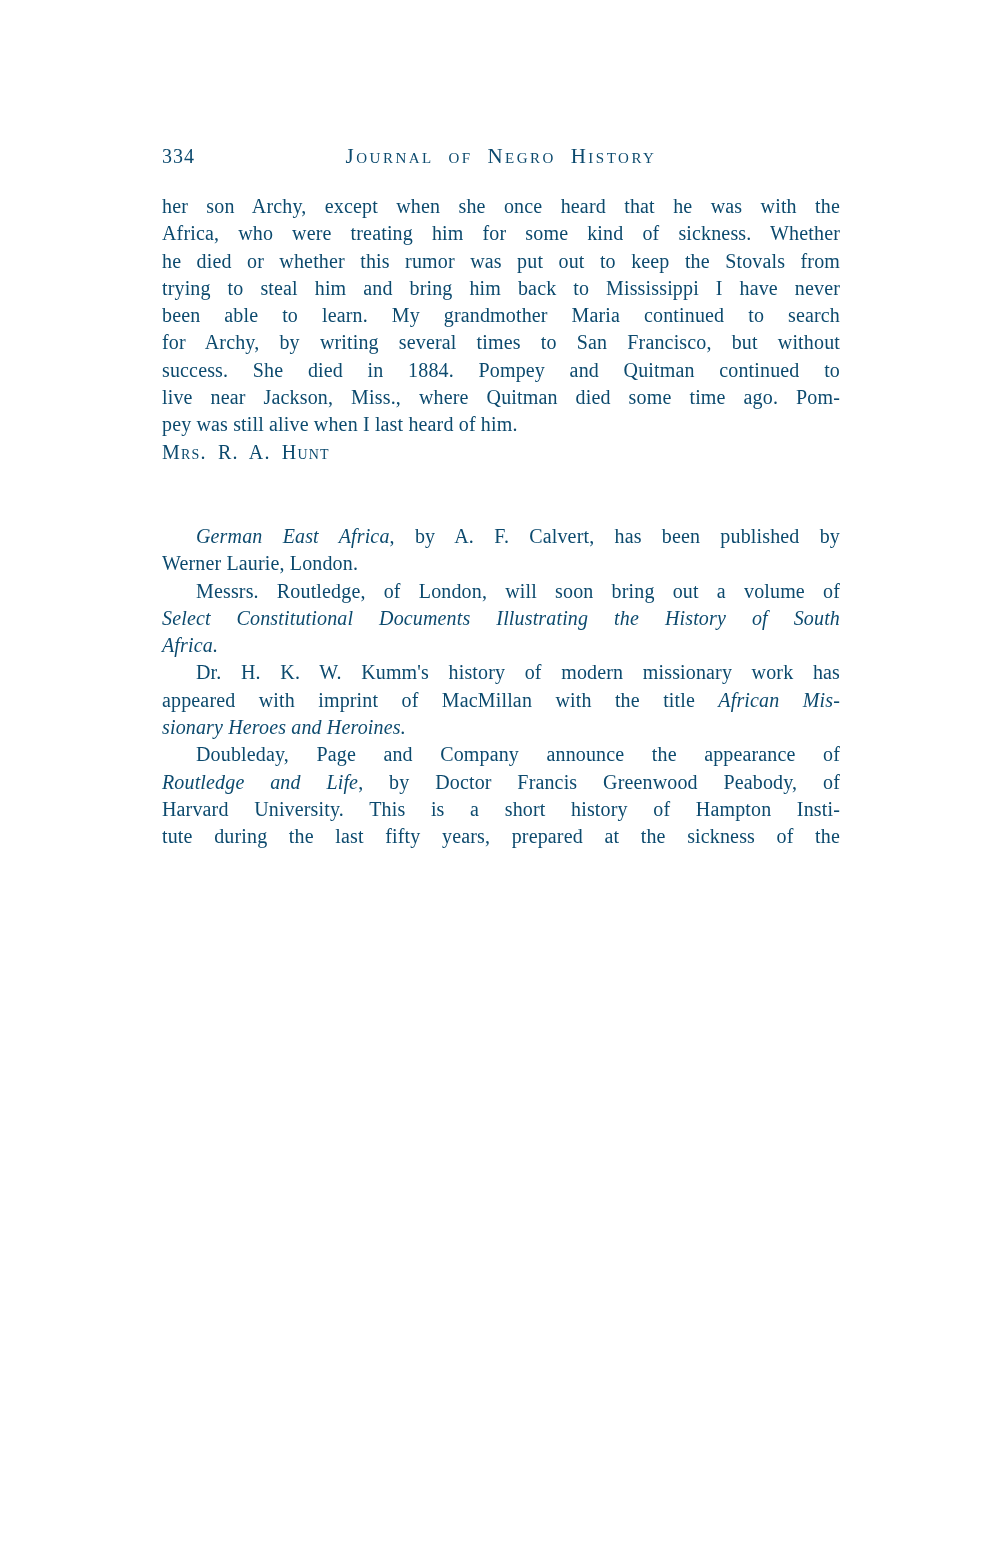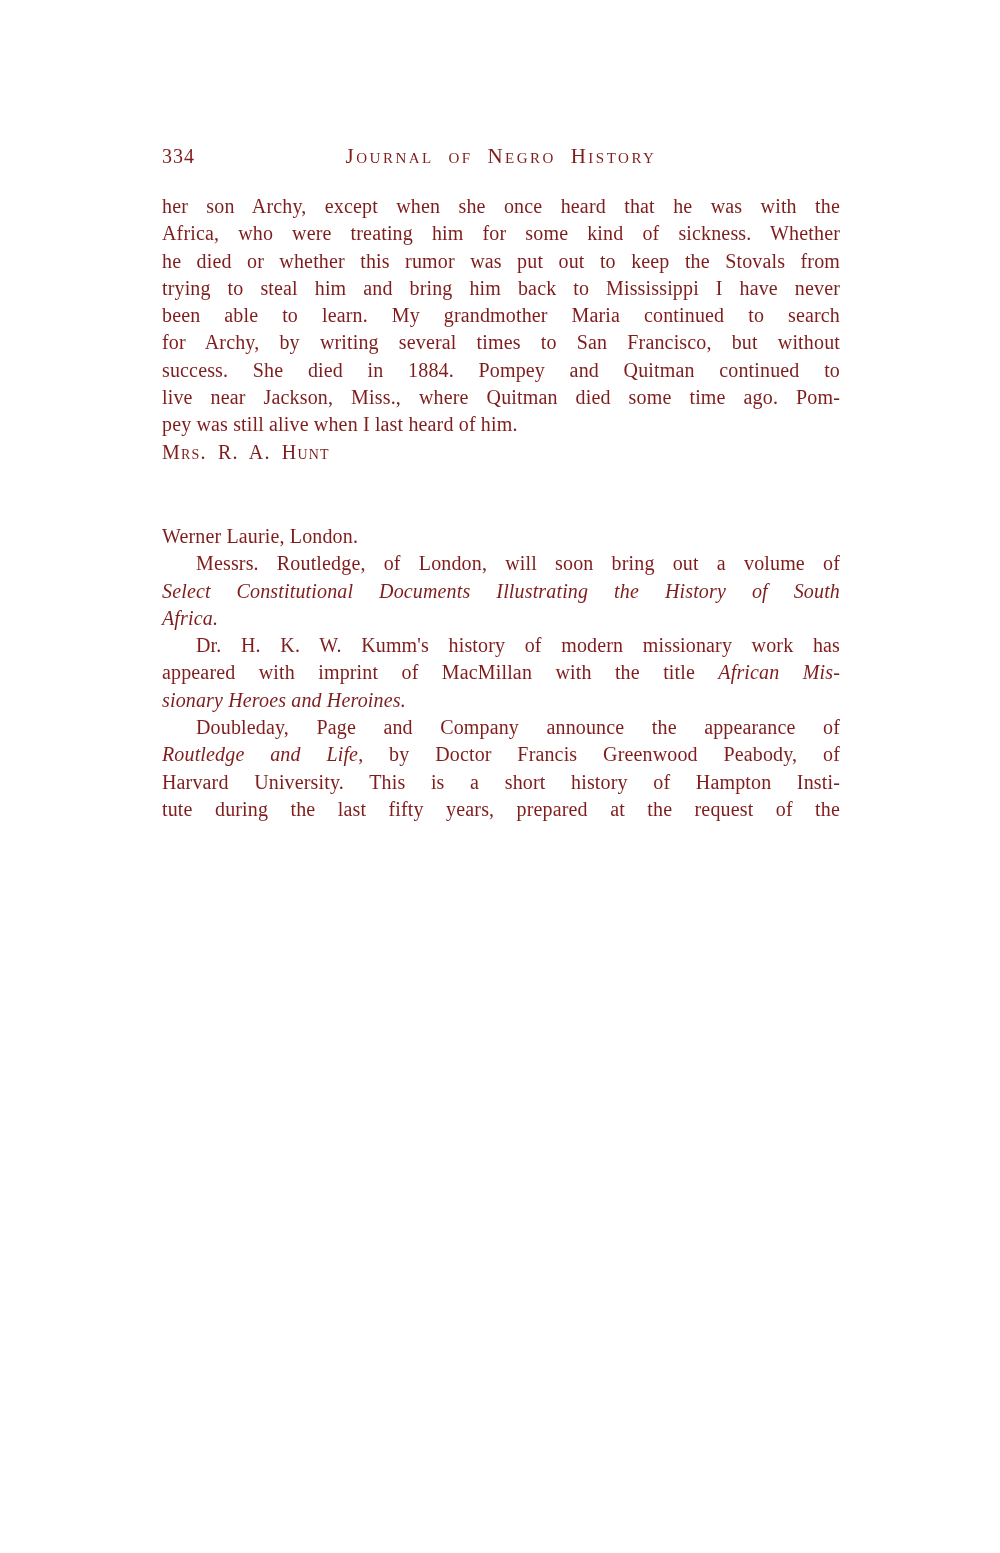--- a/index.html
+++ b/index.html
@@ -6,21 +6,21 @@
     margin: 0;
     padding: 0;
     background: #ffffff;
   }
   .page {
     position: relative;
     width: 1000px;
     height: 1553px;
     background: #ffffff;
     font-family: "Liberation Serif", "DejaVu Serif", serif;
-    color: #7f1d1d;
+    color: #0c4a6e;
     overflow: hidden;
   }
   .content {
     position: absolute;
     left: 162px;
     top: 0;
     width: 678px;
   }
   .header {
     position: relative;
@@ -95,34 +95,35 @@
         <div class="line"><span class="">for Archy, by writing several times to San Francisco, but without</span></div>
         <div class="line"><span class="">success. She died in 1884. Pompey and Quitman continued to</span></div>
         <div class="line"><span class="">live near Jackson, Miss., where Quitman died some time ago. Pom-</span></div>
         <div class="line last"><span class="">pey was still alive when I last heard of him.</span></div>
       </div>
 
     <div class="signature">Mrs. R. A. Hunt</div>
 
     <div class="notes">
         <div>
+          <div class="line ind"><span class="it">German East Africa</span><span class="">, by A. F. Calvert, has been published by</span></div>
           <div class="line last"><span class="">Werner Laurie, London.</span></div>
         </div>
         <div>
           <div class="line ind"><span class="">Messrs. Routledge, of London, will soon bring out a volume of</span></div>
           <div class="line"><span class="it">Select Constitutional Documents Illustrating the History of South</span></div>
           <div class="line last"><span class="it">Africa.</span></div>
         </div>
         <div>
           <div class="line ind"><span class="">Dr. H. K. W. Kumm's history of modern missionary work has</span></div>
           <div class="line"><span class="">appeared with imprint of MacMillan with the title </span><span class="it">African Mis-</span></div>
           <div class="line last"><span class="it">sionary Heroes and Heroines.</span></div>
         </div>
         <div>
           <div class="line ind"><span class="">Doubleday, Page and Company announce the appearance of</span></div>
           <div class="line"><span class="it">Routledge and Life</span><span class="">, by Doctor Francis Greenwood Peabody, of</span></div>
           <div class="line"><span class="">Harvard University. This is a short history of Hampton Insti-</span></div>
-          <div class="line"><span class="">tute during the last fifty years, prepared at the request of the</span></div>
+          <div class="line"><span class="">tute during the last fifty years, prepared at the sickness of the</span></div>
         </div>
       </div>
 
   </div>
 </div>
 
 </body></html>

